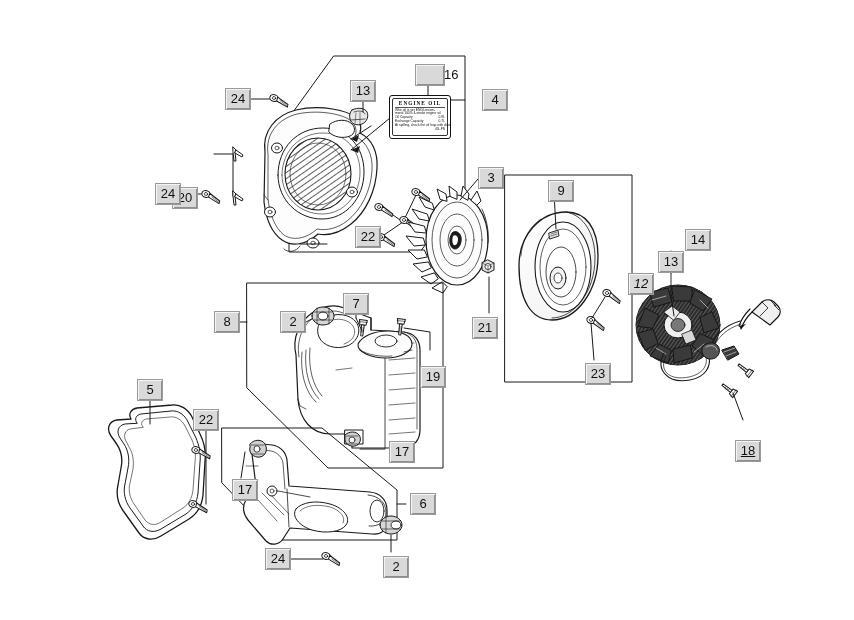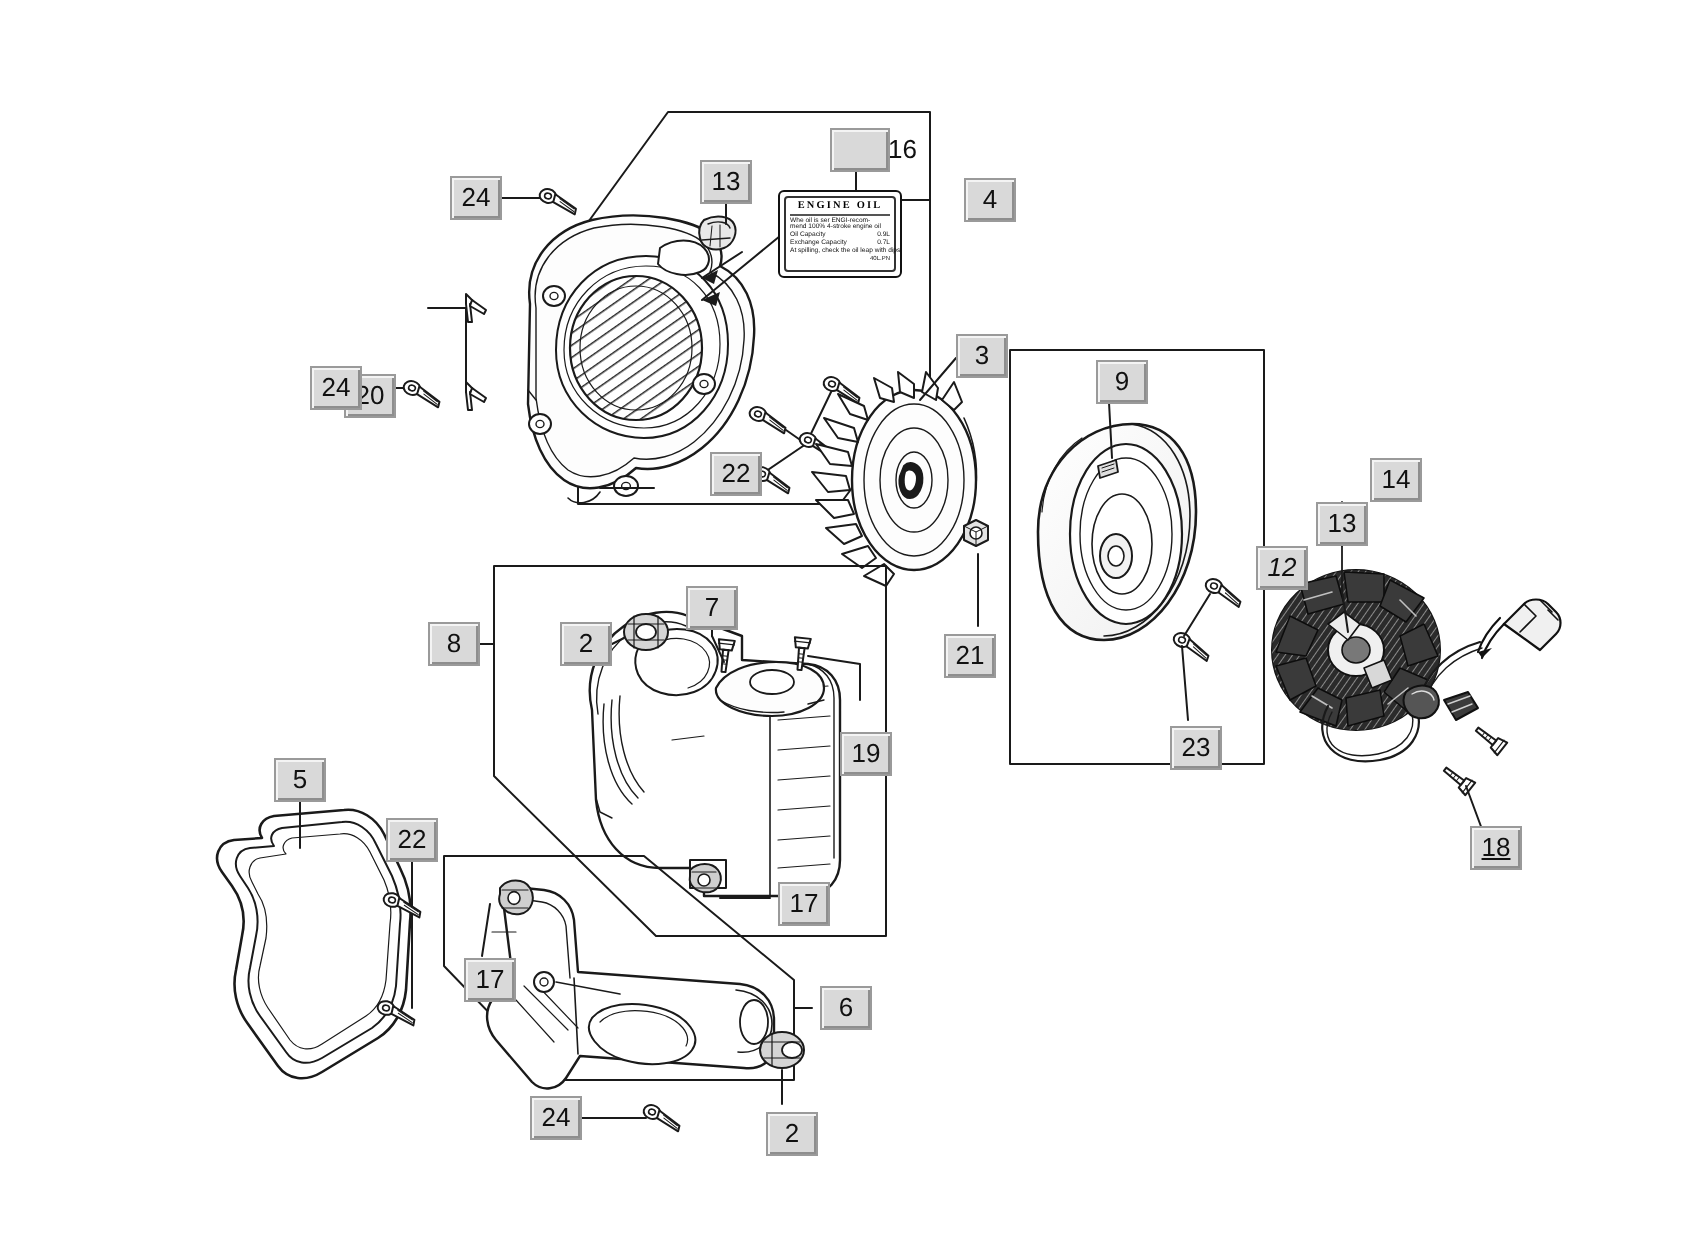--- a/index.html
+++ b/index.html
@@ -516,21 +516,21 @@
   <div class="callout" style="left:172px;top:143px;margin-top:44px;">20</div>
   <div class="callout" style="left:155px;top:183px;">24</div>
   <div class="callout" style="left:478px;top:167px;">3</div>
   <div class="callout" style="left:548px;top:180px;">9</div>
   <div class="callout stack" style="left:658px;top:229px;margin-left:27px;">14</div>
   <div class="callout stack" style="left:658px;top:251px;">13</div>
   <div class="callout stack" style="left:628px;top:273px;font-style:italic;">12</div>
   <div class="callout" style="left:355px;top:226px;">22</div>
   <div class="callout" style="left:472px;top:317px;">21</div>
   <div class="callout" style="left:585px;top:363px;">23</div>
-  <div class="callout" style="left:735px;top:413px;text-decoration:underline;">18</div>
+  <div class="callout" style="left:735px;top:440px;text-decoration:underline;">18</div>
   <div class="callout" style="left:214px;top:311px;">8</div>
   <div class="callout" style="left:280px;top:311px;">2</div>
   <div class="callout" style="left:343px;top:293px;">7</div>
   <div class="callout" style="left:420px;top:366px;">19</div>
   <div class="callout" style="left:389px;top:441px;">17</div>
   <div class="callout" style="left:137px;top:379px;">5</div>
   <div class="callout" style="left:193px;top:409px;">22</div>
   <div class="callout" style="left:232px;top:479px;">17</div>
   <div class="callout" style="left:410px;top:493px;">6</div>
   <div class="callout" style="left:265px;top:548px;">24</div>

